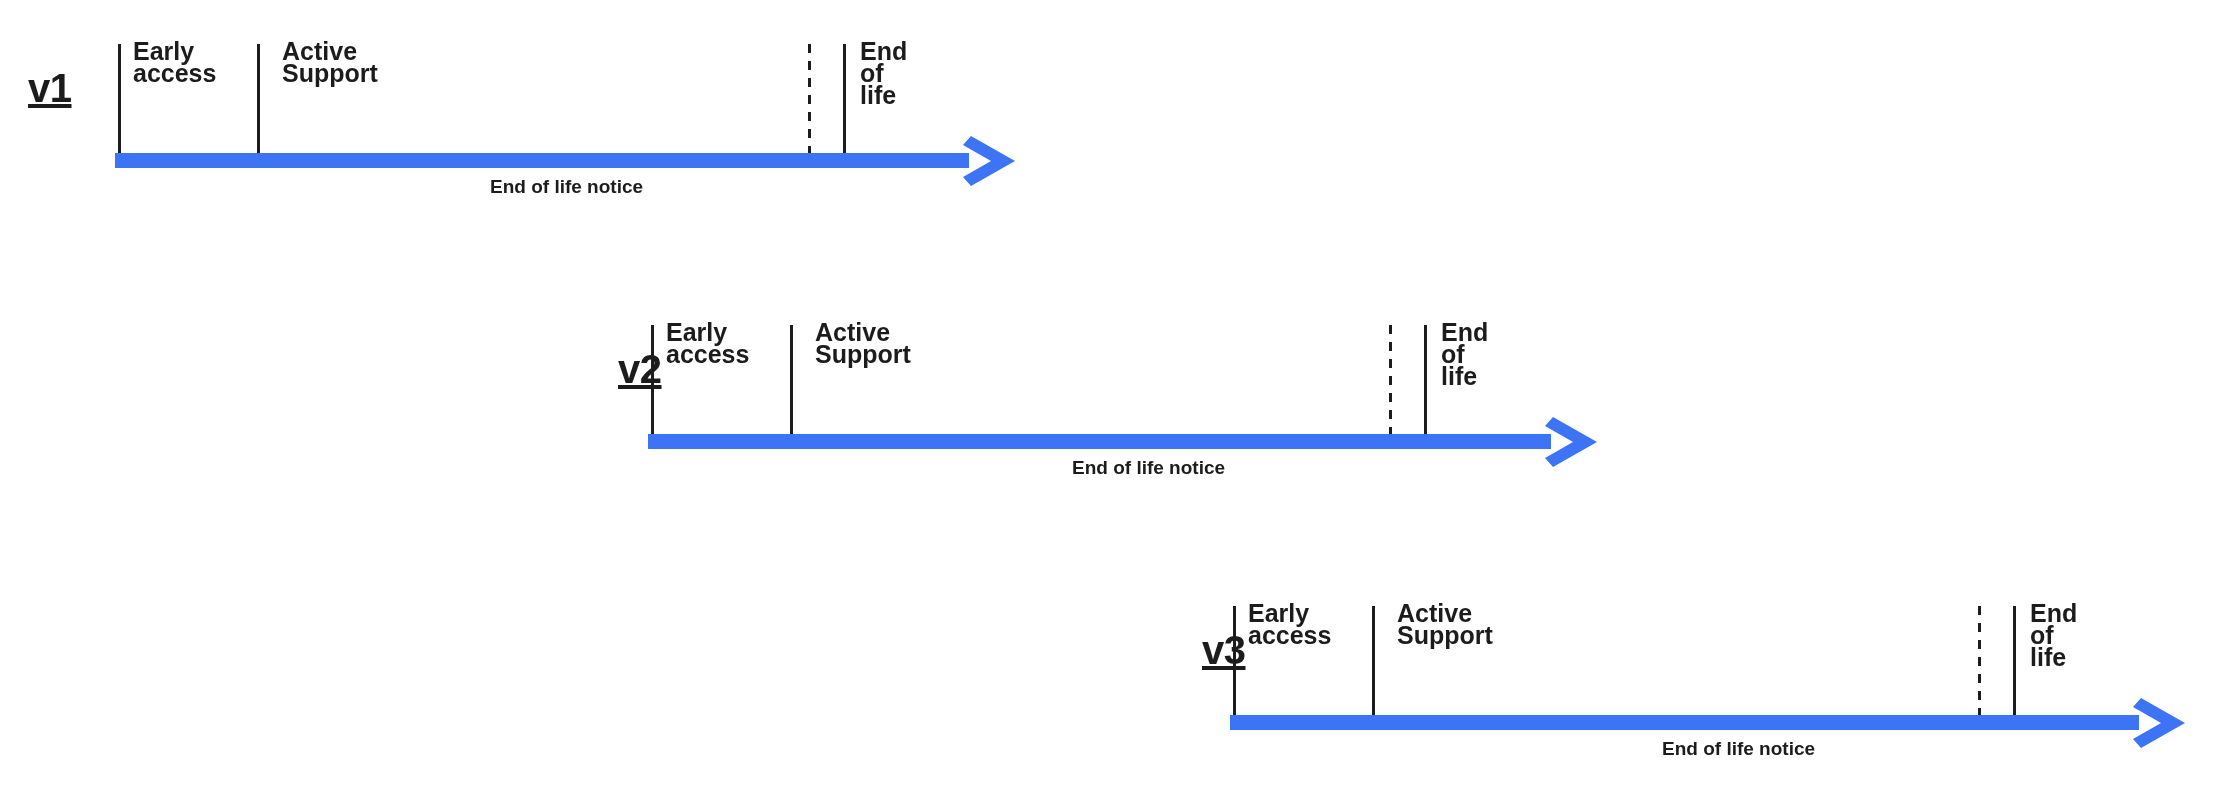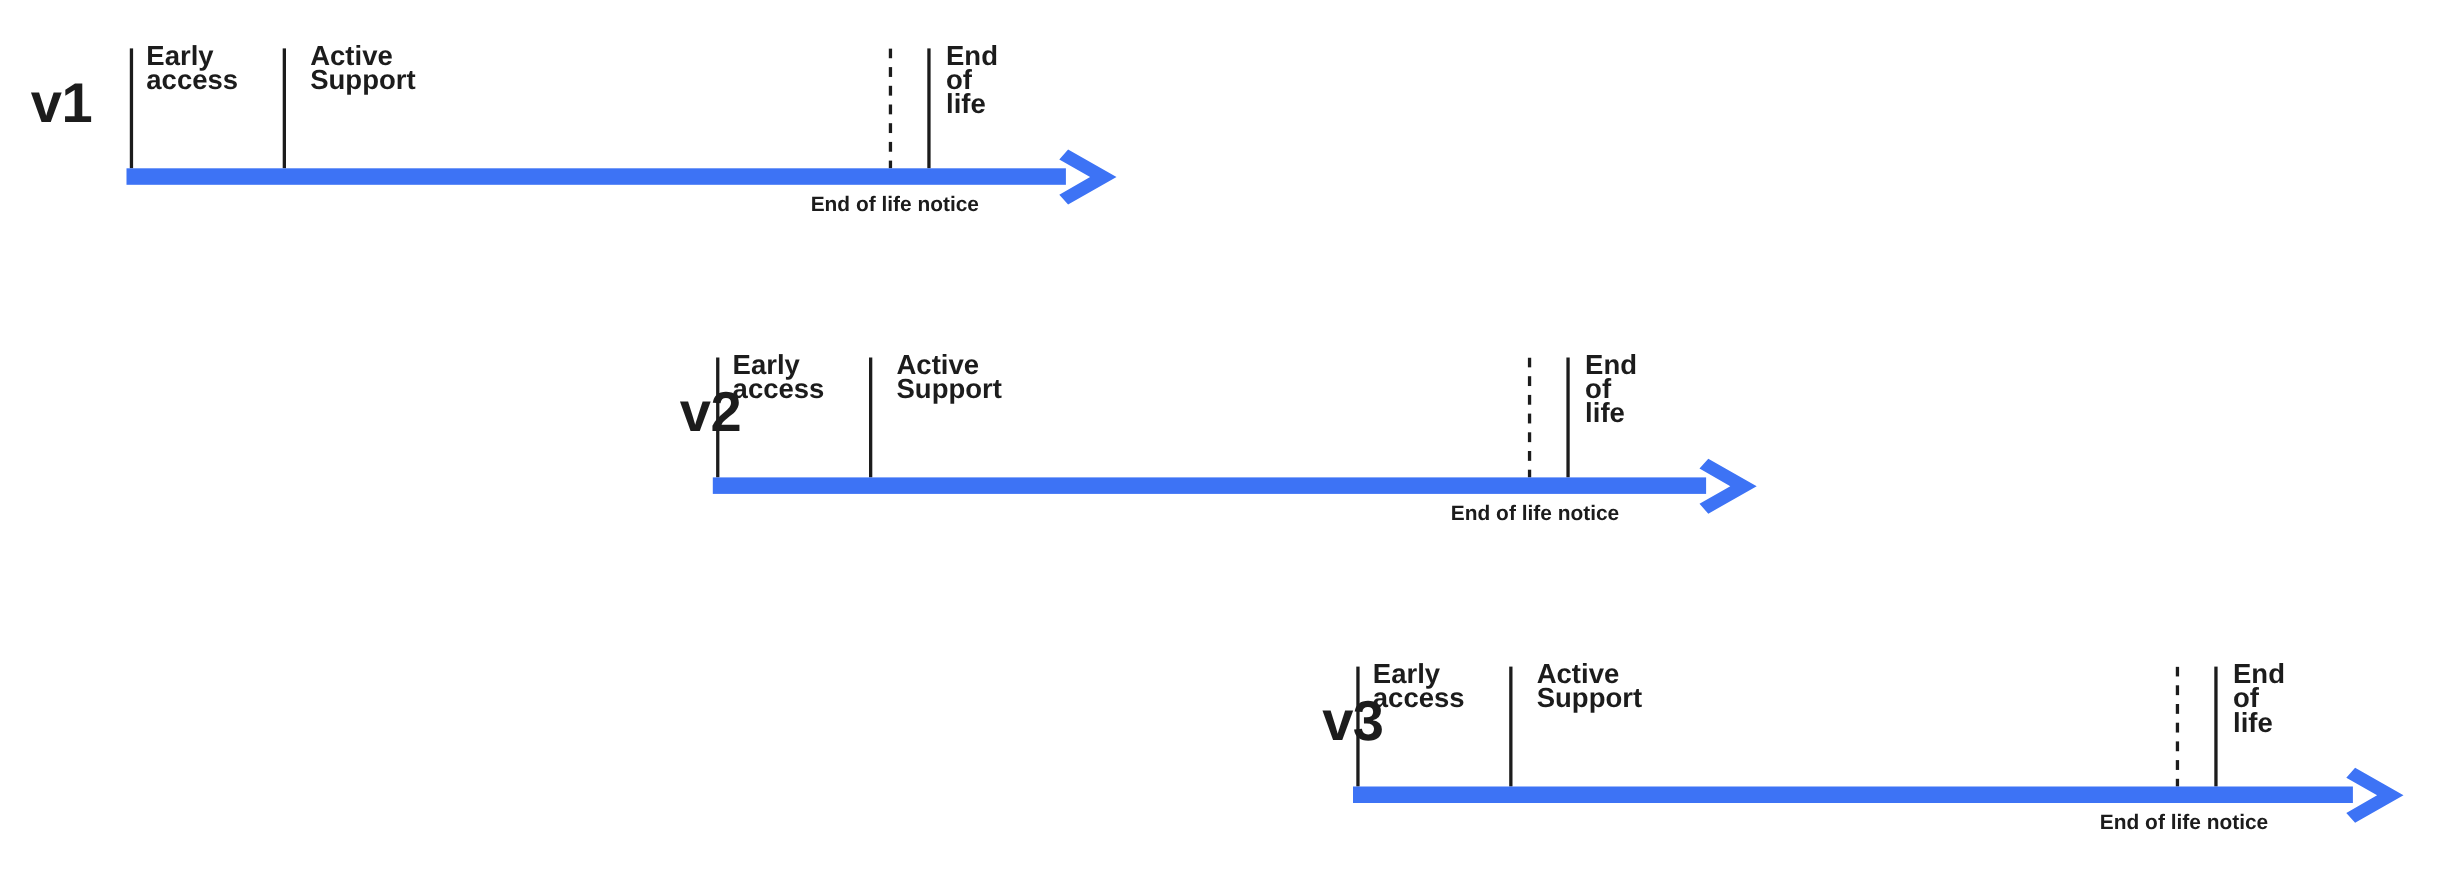--- a/index.html
+++ b/index.html
@@ -23,26 +23,27 @@
   
   .timeline-row {
     position: absolute;
     top: 0;
     left: 0;
   }
 
   
   .version-label {
     position: absolute;
-    font-size: 51px;
+    font-size: 40px;
     font-weight: bold;
     color: #1c1c1c;
     letter-spacing: -0.5px;
     line-height: 1;
     white-space: nowrap;
+    text-decoration: underline;
   }
 
   
   .tick {
     position: absolute;
     width: 3px;
     background: #1c1c1c;
   }
 
   
@@ -70,21 +71,21 @@
   }
 
   
   .notice-label {
     position: absolute;
     font-size: 19px;
     font-weight: bold;
     color: #1c1c1c;
     line-height: 22px;
     white-space: nowrap;
-    text-align: right;
+    text-align: left;
   }
 
   
   .arrow-shaft {
     position: absolute;
     height: 15px;
   }
   .arrow-head {
     position: absolute;
     width: 52px;

